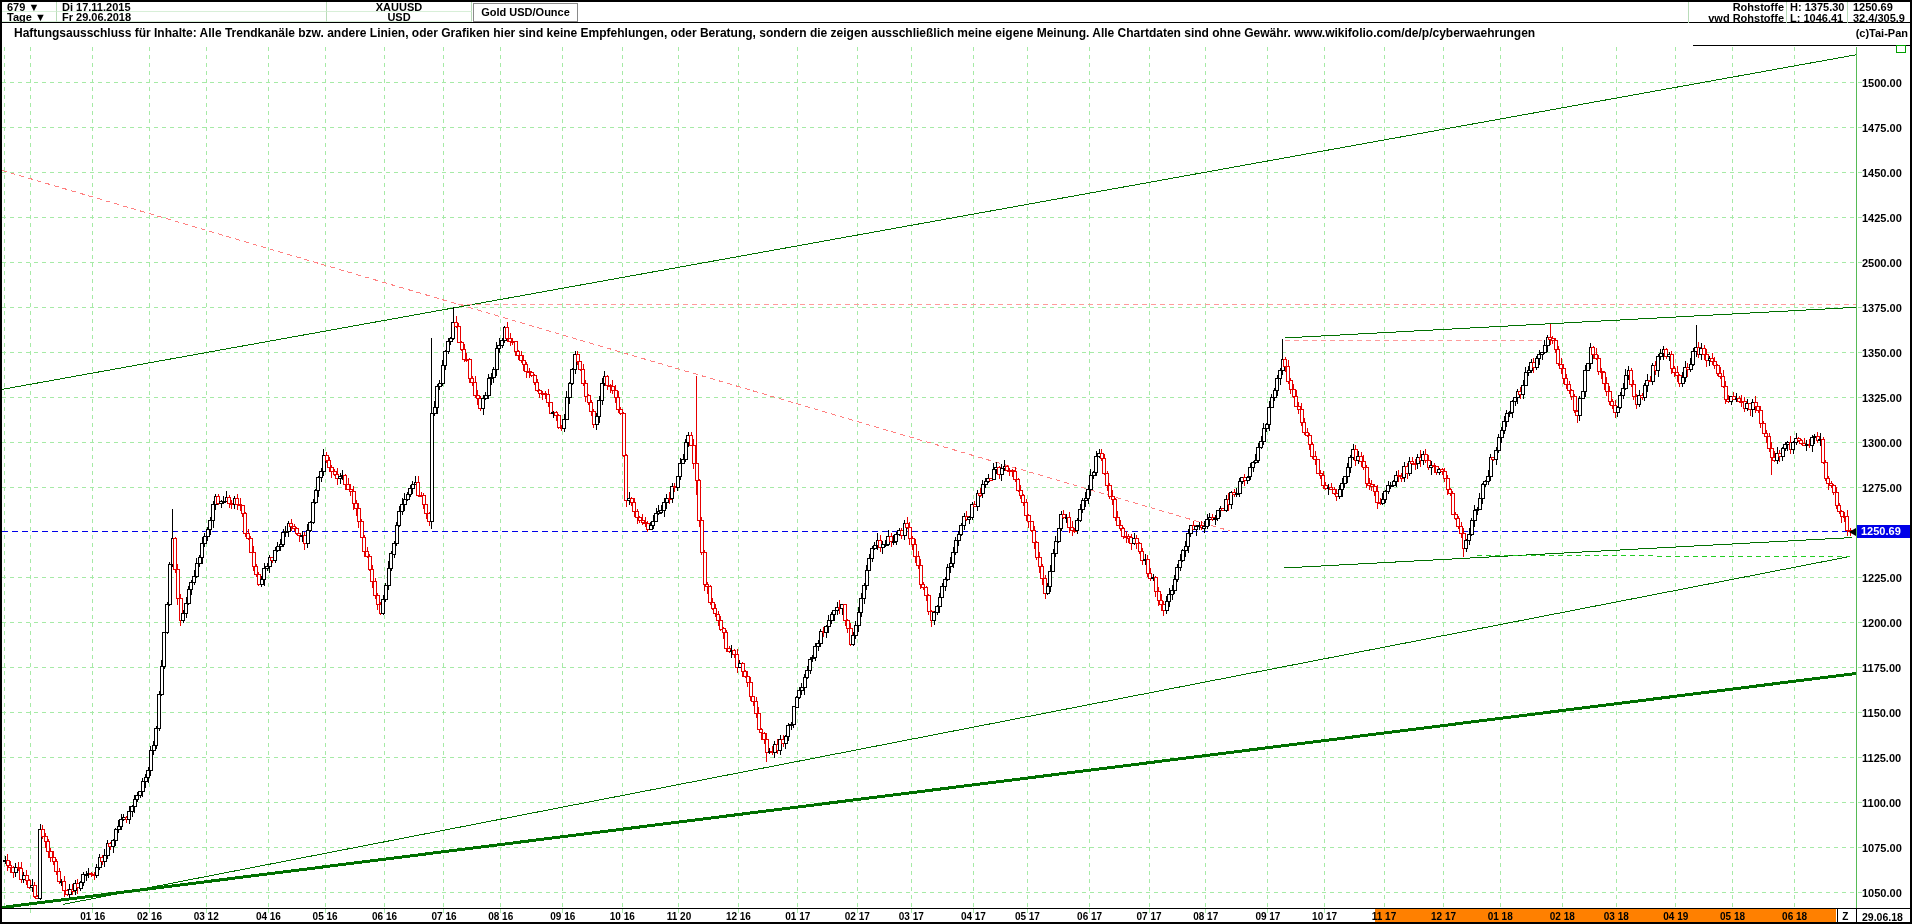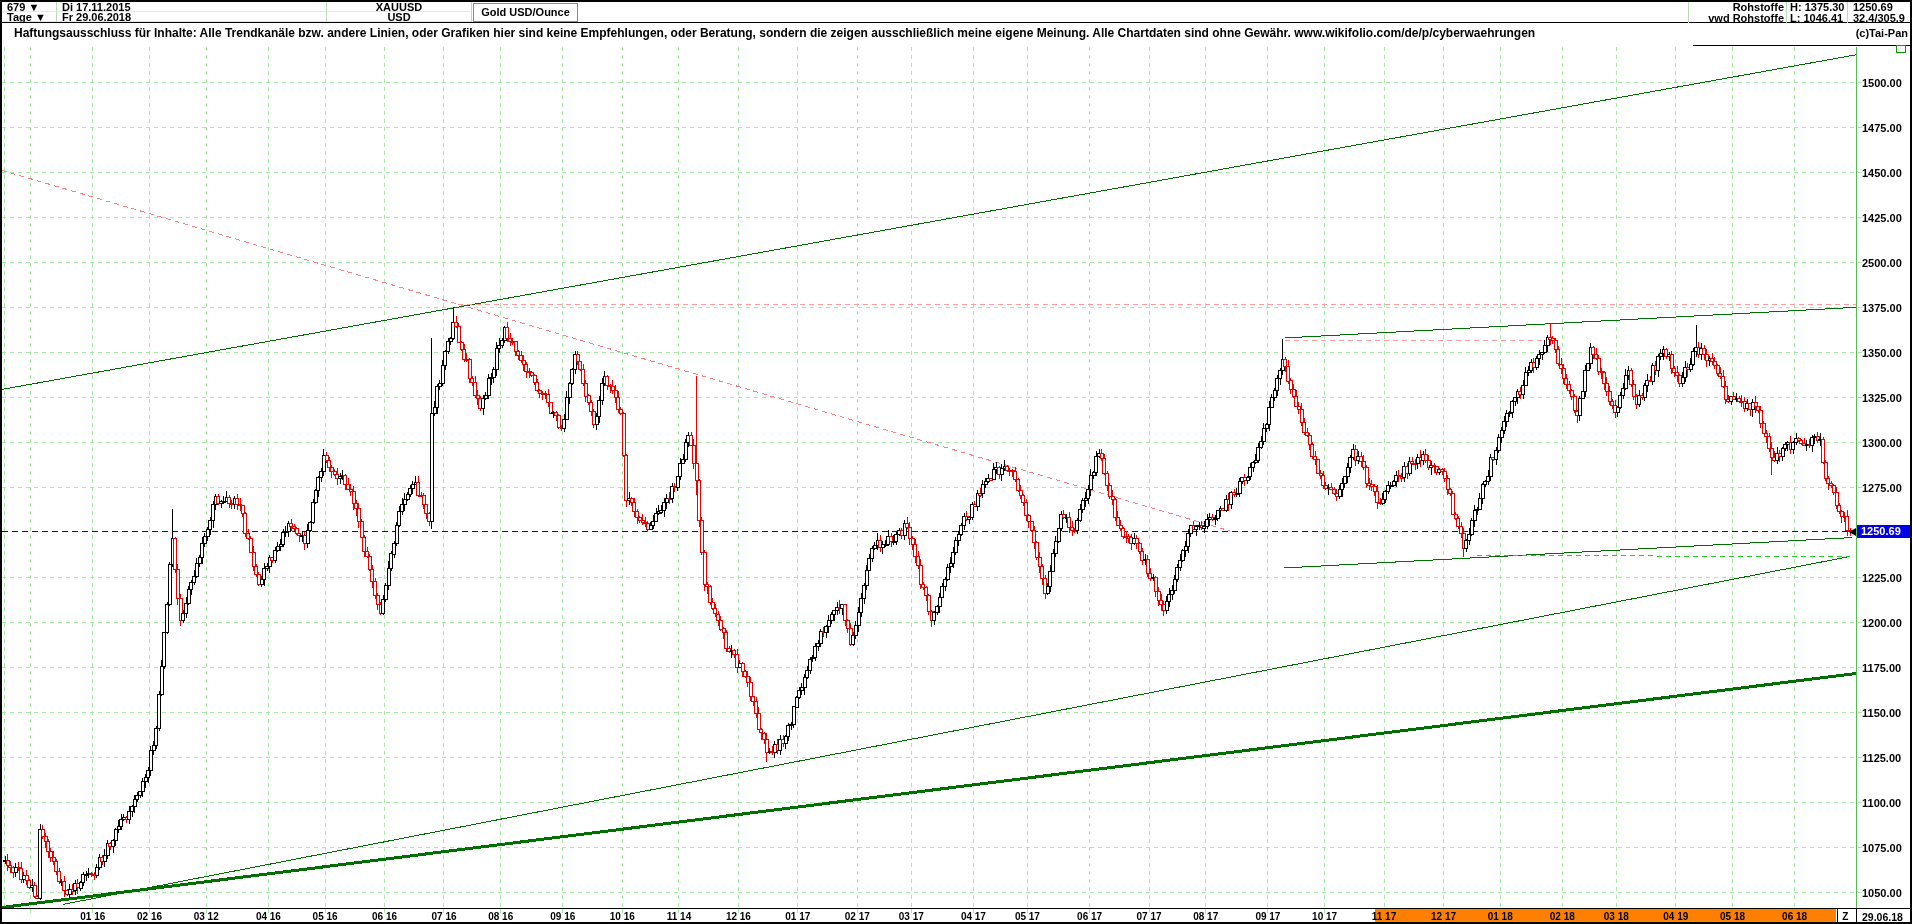--- a/index.html
+++ b/index.html
@@ -886,21 +886,21 @@
       <div class="xlab" style="left:92.8px">01 16</div>
       <div class="xlab" style="left:149.5px">02 16</div>
       <div class="xlab" style="left:206.2px">03 12</div>
       <div class="xlab" style="left:268.4px">04 16</div>
       <div class="xlab" style="left:325.1px">05 16</div>
       <div class="xlab" style="left:384.5px">06 16</div>
       <div class="xlab" style="left:444.0px">07 16</div>
       <div class="xlab" style="left:500.7px">08 16</div>
       <div class="xlab" style="left:562.8px">09 16</div>
       <div class="xlab" style="left:622.3px">10 16</div>
-      <div class="xlab" style="left:679.0px">11 14</div>
+      <div class="xlab" style="left:679.0px">11 20</div>
       <div class="xlab" style="left:738.4px">12 16</div>
       <div class="xlab" style="left:797.8px">01 17</div>
       <div class="xlab" style="left:857.3px">02 17</div>
       <div class="xlab" style="left:911.3px">03 17</div>
       <div class="xlab" style="left:973.4px">04 17</div>
       <div class="xlab" style="left:1027.4px">05 17</div>
       <div class="xlab" style="left:1089.6px">06 17</div>
       <div class="xlab" style="left:1149.0px">07 17</div>
       <div class="xlab" style="left:1205.7px">08 17</div>
       <div class="xlab" style="left:1267.9px">09 17</div>

